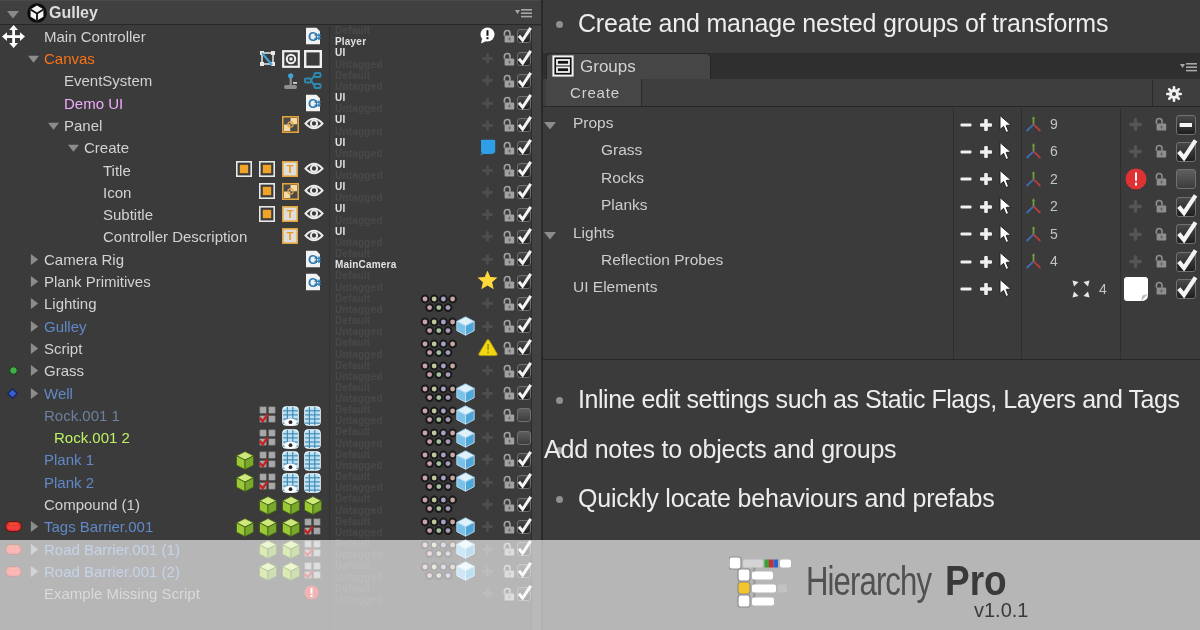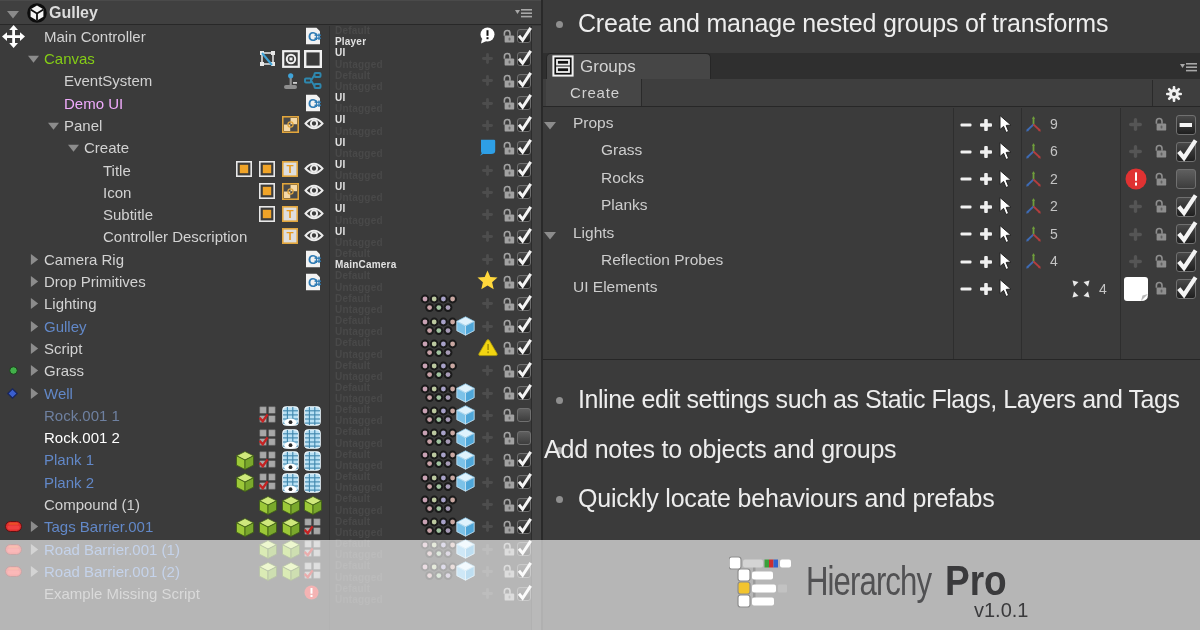--- a/index.html
+++ b/index.html
@@ -49,21 +49,21 @@
 <div style="position:absolute;left:304px;top:27.200000000000003px;line-height:0"><svg width="18" height="18" viewBox="0 0 18 18">
       <path d="M2 0.8 h10.5 l3.5 3.5 v13 h-14 z" fill="#f2f2f2"></path>
 <text x="8.6" y="14" font-family="Liberation Sans" font-size="13" font-weight="bold" fill="#2e7bb4" text-anchor="middle">C</text>
 <g stroke="#2e7bb4" stroke-width="1.3">
         <line x1="10.5" y1="8.2" x2="17" y2="8.2"></line>
         <line x1="10.5" y1="11.2" x2="17" y2="11.2"></line>
         <line x1="12.5" y1="6.4" x2="12.5" y2="13"></line>
         <line x1="15" y1="6.4" x2="15" y2="13"></line>
       </g>
     </svg></div>
-<div class="rowtext" style="left:44px;top:50.0px;color:#84cc16">Canvas</div>
+<div class="rowtext" style="left:44px;top:50.0px;color:#f97316">Canvas</div>
 <div style="position:absolute;left:27px;top:52.0px;line-height:0"><svg width="13" height="13" viewBox="0 0 13 13">
       <polygon points="1,3.6400000000000006 12,3.6400000000000006 6.5,10.66" fill="#8c8c8c"></polygon>
     </svg></div>
 <div style="position:absolute;left:259px;top:49.5px;line-height:0"><svg width="17" height="17" viewBox="0 0 17 17">
       <g stroke="#e0e0e0" stroke-width="1.6" fill="none">
         <rect x="3" y="3" width="11" height="11"></rect>
       </g>
 <g fill="#e8e8e8">
         <rect x="1" y="1" width="4" height="4"></rect>
         <rect x="12" y="1" width="4" height="4"></rect>
@@ -189,21 +189,21 @@
 <div style="position:absolute;left:304px;top:250.2px;line-height:0"><svg width="18" height="18" viewBox="0 0 18 18">
       <path d="M2 0.8 h10.5 l3.5 3.5 v13 h-14 z" fill="#f2f2f2"></path>
 <text x="8.6" y="14" font-family="Liberation Sans" font-size="13" font-weight="bold" fill="#2e7bb4" text-anchor="middle">C</text>
 <g stroke="#2e7bb4" stroke-width="1.3">
         <line x1="10.5" y1="8.2" x2="17" y2="8.2"></line>
         <line x1="10.5" y1="11.2" x2="17" y2="11.2"></line>
         <line x1="12.5" y1="6.4" x2="12.5" y2="13"></line>
         <line x1="15" y1="6.4" x2="15" y2="13"></line>
       </g>
     </svg></div>
-<div class="rowtext" style="left:44px;top:273.0px;color:#d2d2d2">Drop Primitives</div>
+<div class="rowtext" style="left:44px;top:273.0px;color:#d2d2d2">Plank Primitives</div>
 <div style="position:absolute;left:27px;top:275.0px;line-height:0"><svg width="13" height="13" viewBox="0 0 13 13">
       <polygon points="3.9,1 11.18,6.5 3.9,12" fill="#8c8c8c"></polygon>
     </svg></div>
 <div style="position:absolute;left:304px;top:272.5px;line-height:0"><svg width="18" height="18" viewBox="0 0 18 18">
       <path d="M2 0.8 h10.5 l3.5 3.5 v13 h-14 z" fill="#f2f2f2"></path>
 <text x="8.6" y="14" font-family="Liberation Sans" font-size="13" font-weight="bold" fill="#2e7bb4" text-anchor="middle">C</text>
 <g stroke="#2e7bb4" stroke-width="1.3">
         <line x1="10.5" y1="8.2" x2="17" y2="8.2"></line>
         <line x1="10.5" y1="11.2" x2="17" y2="11.2"></line>
         <line x1="12.5" y1="6.4" x2="12.5" y2="13"></line>
@@ -263,21 +263,21 @@
       <rect x="0.8" y="0.8" width="15.4" height="18.4" rx="3.5" fill="#b8e0f4" stroke="#eaf6fc" stroke-width="1.2"></rect>
 <g stroke="#3f86ac" stroke-width="1.1">
 <line x1="1" y1="4.8" x2="16" y2="4.8"></line>
         <line x1="1" y1="8.9" x2="16" y2="8.9"></line>
         <line x1="1" y1="13" x2="16" y2="13"></line>
         <line x1="1" y1="17.1" x2="16" y2="17.1"></line>
 <line x1="5.4" y1="1" x2="5.4" y2="19"></line>
         <line x1="10.8" y1="1" x2="10.8" y2="19"></line>
       </g>
     </svg></div>
-<div class="rowtext" style="left:44px;top:429.1px;color:#ffffff">Rock.001 2</div>
+<div class="rowtext" style="left:54px;top:429.1px;color:#bef264">Rock.001 2</div>
 <div style="position:absolute;left:259px;top:428.6px;line-height:0"><svg width="17" height="17" viewBox="0 0 17 17">
       <g fill="#a8a8a8" stroke="#565656" stroke-width="0.8">
 <rect x="0.6" y="0.6" width="7" height="7" rx="1"></rect>
         <rect x="9.4" y="0.6" width="7" height="7" rx="1"></rect>
 <rect x="0.6" y="9.4" width="7" height="7" rx="1"></rect>
         <rect x="9.4" y="9.4" width="7" height="7" rx="1"></rect>
       </g>
 <path d="M0.6 11.8 L3.8 15.2 L8.6 8.4" fill="none" stroke="#c42323" stroke-width="2.4"></path>
     </svg></div>
 <div style="position:absolute;left:282px;top:428.6px;line-height:0"><svg width="17" height="20" viewBox="0 0 17 20">

